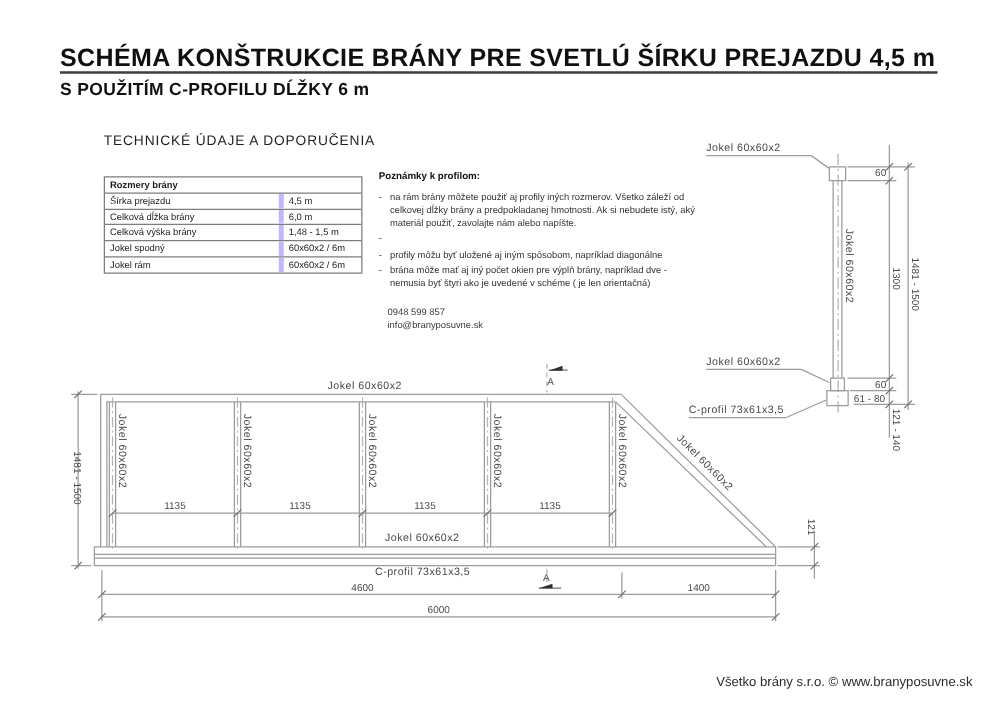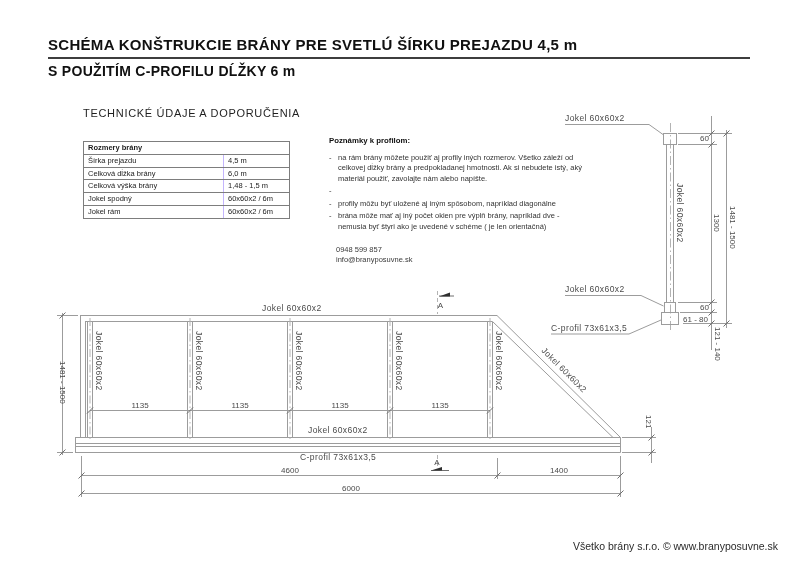--- a/index.html
+++ b/index.html
@@ -1,29 +1,29 @@
 <!DOCTYPE html>
 <html><head>
 <meta charset="utf-8">
 <style>
   html,body{margin:0;padding:0;}
   body{width:800px;height:566px;background:#ffffff;position:relative;overflow:hidden;
        font-family:"Liberation Sans",sans-serif;-webkit-font-smoothing:antialiased;}
   .abs{position:absolute;}
-  .title{left:48px;top:36px;font-size:15px;font-weight:bold;letter-spacing:.3px;color:#101010;white-space:nowrap;text-align:center;}
+  .title{left:48px;top:36px;font-size:20px;font-weight:bold;letter-spacing:.3px;color:#101010;white-space:nowrap;text-align:center;}
   .rule{left:48px;top:57px;width:702px;height:1.5px;background:#3e3e3e;}
   .subtitle{left:48px;top:63px;font-size:14px;font-weight:bold;letter-spacing:.3px;color:#101010;white-space:nowrap;}
   .sect-head{left:83px;top:107px;font-size:11px;letter-spacing:.7px;color:#1f1f1f;white-space:nowrap;text-align:right;}
   .spec-table{left:83px;top:141px;width:205px;border:1px solid #7d7d7d;font-size:7.5px;color:#1c1c1c;}
   .t-row{display:flex;height:11.8px;line-height:11.8px;border-top:1px solid #7d7d7d;overflow:hidden;}
   .t-row:first-child{border-top:none;}
   .t-head{font-weight:bold;padding-left:4px;}
   .t-label{width:135px;padding-left:4px;flex:none;}
-  .t-value{flex:1;padding-left:4px;border-left:1px solid #c4b5fd;}
-  .notes{left:303px;top:136px;width:254px;font-size:7.5px;line-height:10.5px;color:#333;margin-left:26px;}
+  .t-value{flex:1;padding-left:4px;border-left:4px solid #c4b5fd;}
+  .notes{left:303px;top:136px;width:254px;font-size:7.5px;line-height:10.5px;color:#333;}
   .n-head{font-weight:bold;font-size:7.8px;color:#101010;margin-bottom:6px;}
   .n-head2{margin-top:8px;margin-bottom:10px;}
   .bullet{display:flex;margin-bottom:2px;}
   .bullet .dash{width:9px;flex:none;}
   .contact{margin-top:13px;padding-left:7px;line-height:10px;color:#3a3a3a;}
   .footer{right:22px;top:540px;font-size:10.5px;color:#2b2b2b;white-space:nowrap;}
   svg{position:absolute;left:0;top:0;}
   svg line, svg rect, svg path{stroke:#9c9c9c;stroke-width:1;fill:none;}
   svg .tick{stroke:#6f6f6f;}
   svg .cl{stroke:#b3b3b3;}

